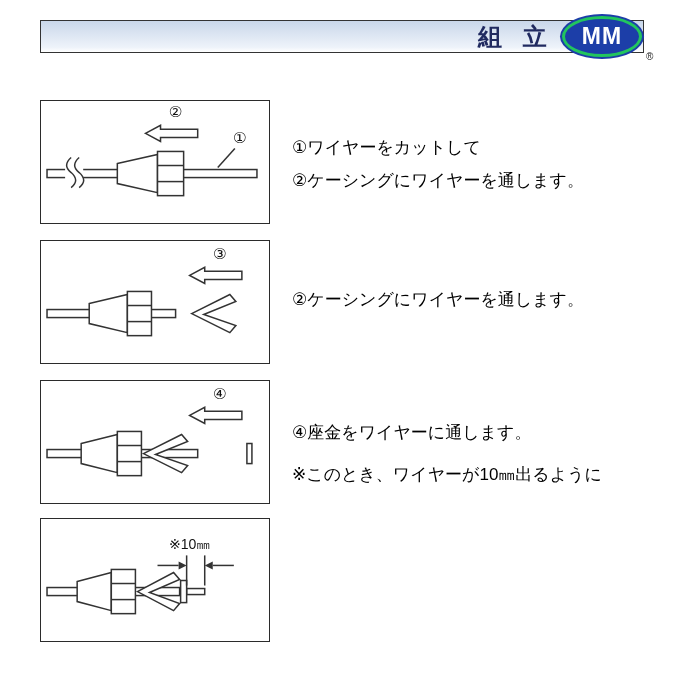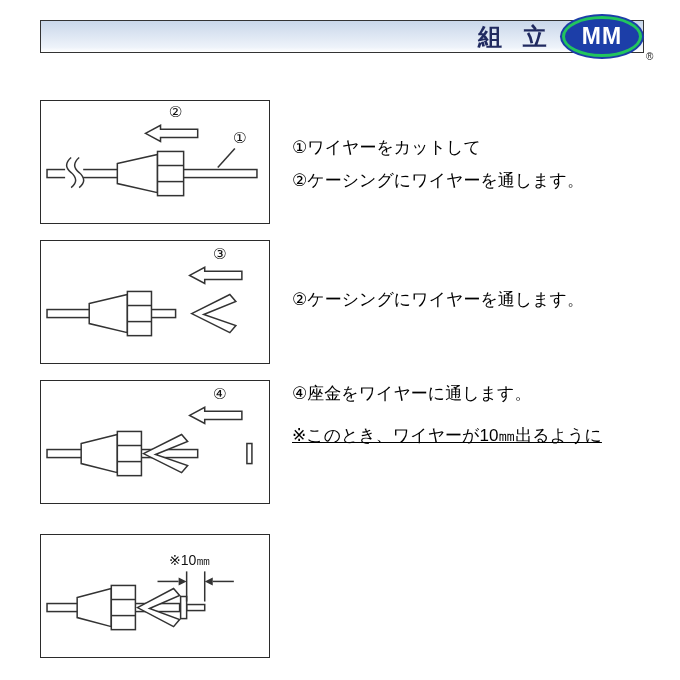--- a/index.html
+++ b/index.html
@@ -29,37 +29,37 @@
     display:flex; align-items:center; justify-content:center;
   }
   .logo-text { color:#fff; font-weight:bold; font-size:23px; letter-spacing:1px; }
   .reg { position:absolute; left:646px; top:51px; font-size:10px; color:#222; }
 
   
   .panel {
     position:absolute; left:40px; width:230px; height:124px;
     border:1.5px solid #2b2b2b; background:#fff;
   }
-  #p1 { top:100px; } #p2 { top:240px; } #p3 { top:380px; } #p4 { top:518px;margin-top:16px; }
+  #p1 { top:100px; } #p2 { top:240px; } #p3 { top:380px; } #p4 { top:518px; }
   .panel svg { display:block; width:100%; height:100%; }
 
   .ln { fill:#fff; stroke:#333; stroke-width:1.5; }
   .st { fill:none; stroke:#333; stroke-width:1.5; }
   .ah { fill:#333; stroke:none; }
   .num { font-size:15px; fill:#111; text-anchor:middle; font-family:"DejaVu Sans",sans-serif; }
   .dim { font-size:14px; fill:#111; text-anchor:middle; }
 
   
   .instr { position:absolute; left:292px; font-size:17px; font-weight:500; color:#000; }
   .instr p { line-height:33px; white-space:nowrap; }
   #t1 { top:131px; }
   #t2 { top:283px; }
-  #t3 { top:377px; }
+  #t3 { top:416px; }
   #t3 .note { margin-top:13px; }
-  #t3 .note p { line-height:26px;text-decoration:underline; }
+  #t3 .note p { line-height:26px; }
   #t3 .note p + p { padding-left:17px; }
 </style>
 </head>
 <body>
 
 <div class="page">
 
   <div class="header-bar">
     <span class="title">組 立 方 法</span>
   </div>

